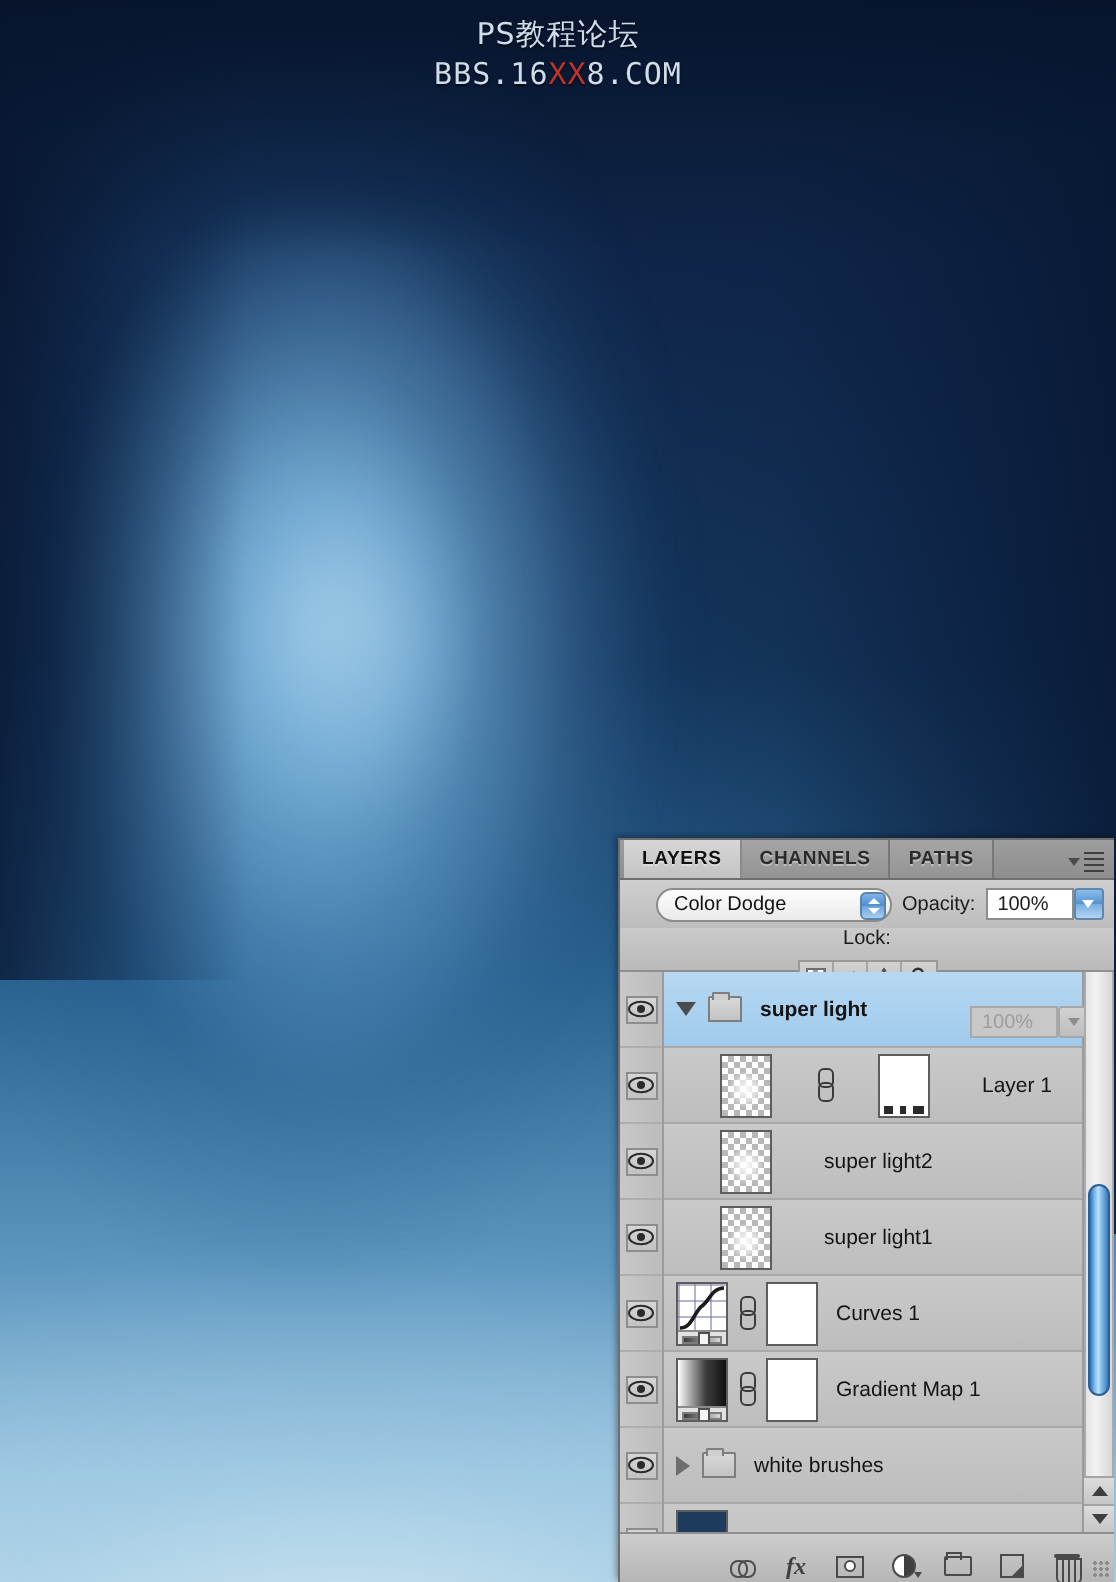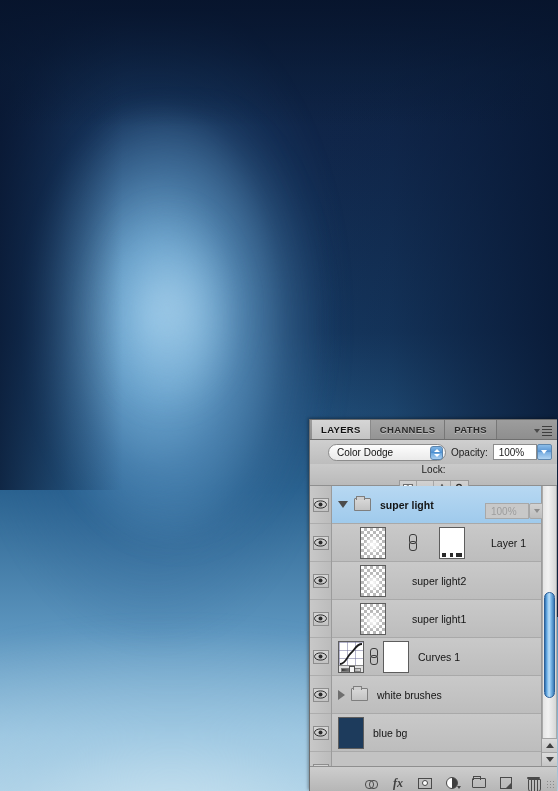--- a/index.html
+++ b/index.html
@@ -648,20 +648,24 @@
 
   <div class="bg-base"></div>
   <div class="bg-glow-main"></div>
   <div class="bg-glow-soft"></div>
   <div class="bg-glow-hot"></div>
   <div class="bg-bottom-haze"></div>
   <div class="bg-right-dark"></div>
   <div class="bg-left-dark"></div>
   <div class="bg-top-dark"></div>
 
+  <div class="watermark">
+    <div class="wm-line1">PS教程论坛</div>
+    <div class="wm-line2"><span>BBS.16</span><span class="wm-red">XX</span><span>8.COM</span></div>
+  </div>
 
   <div class="layers-panel">
 
     <div class="panel-tabbar">
       <div class="panel-tab active">LAYERS</div>
       <div class="panel-tab">CHANNELS</div>
       <div class="panel-tab">PATHS</div>
       <div class="panel-menu-icon">
         <span class="pm-tri"></span>
         <span class="pm-lines">
@@ -834,20 +838,29 @@
                 <path d="M1 22 C7 22 8 14 12 11 C16 8 17 2 23 2" fill="none" stroke="#1c1c1c" stroke-width="1.8"></path>
               </svg>
             </span>
             <span class="mini-slider"></span>
           </span>
           <span class="link-icon"></span>
           <span class="thumb mask"></span>
           <span class="layer-name">Curves 1</span>
         </div>
 
+        <div class="layer-row">
+          <span class="thumb gradmap">
+            <span class="grad-strip"></span>
+            <span class="mini-slider"></span>
+          </span>
+          <span class="link-icon"></span>
+          <span class="thumb mask"></span>
+          <span class="layer-name">Gradient Map 1</span>
+        </div>
 
         <div class="layer-row">
           <span class="tri right"></span>
           <span class="folder-icon"></span>
           <span class="layer-name">white brushes</span>
         </div>
 
         <div class="layer-row">
           <span class="thumb solid-blue"></span>
           <span class="layer-name">blue bg</span>

